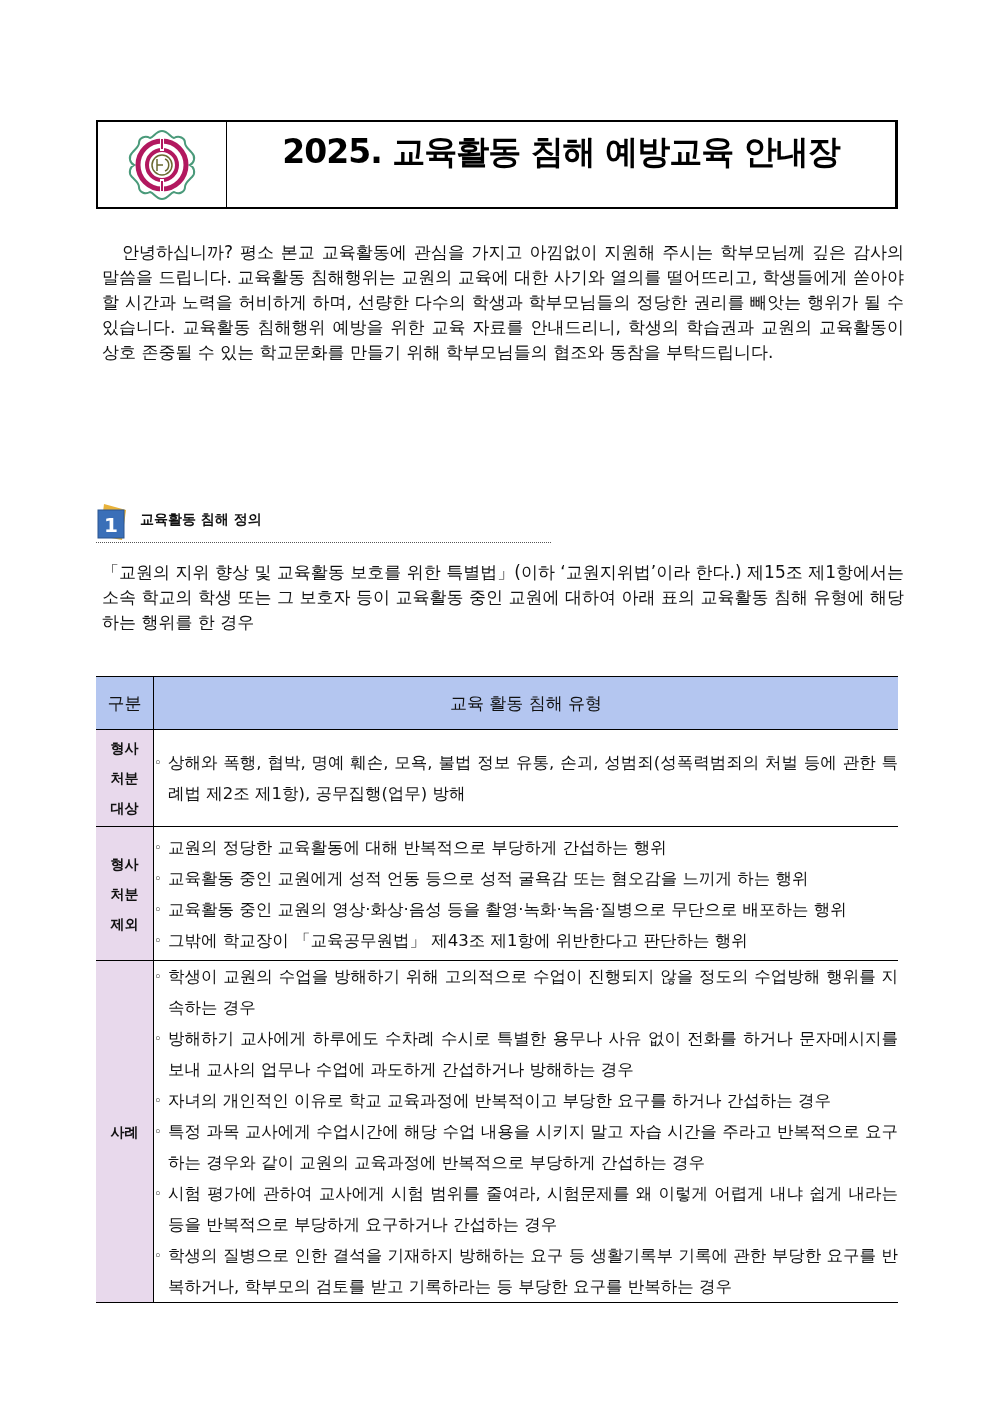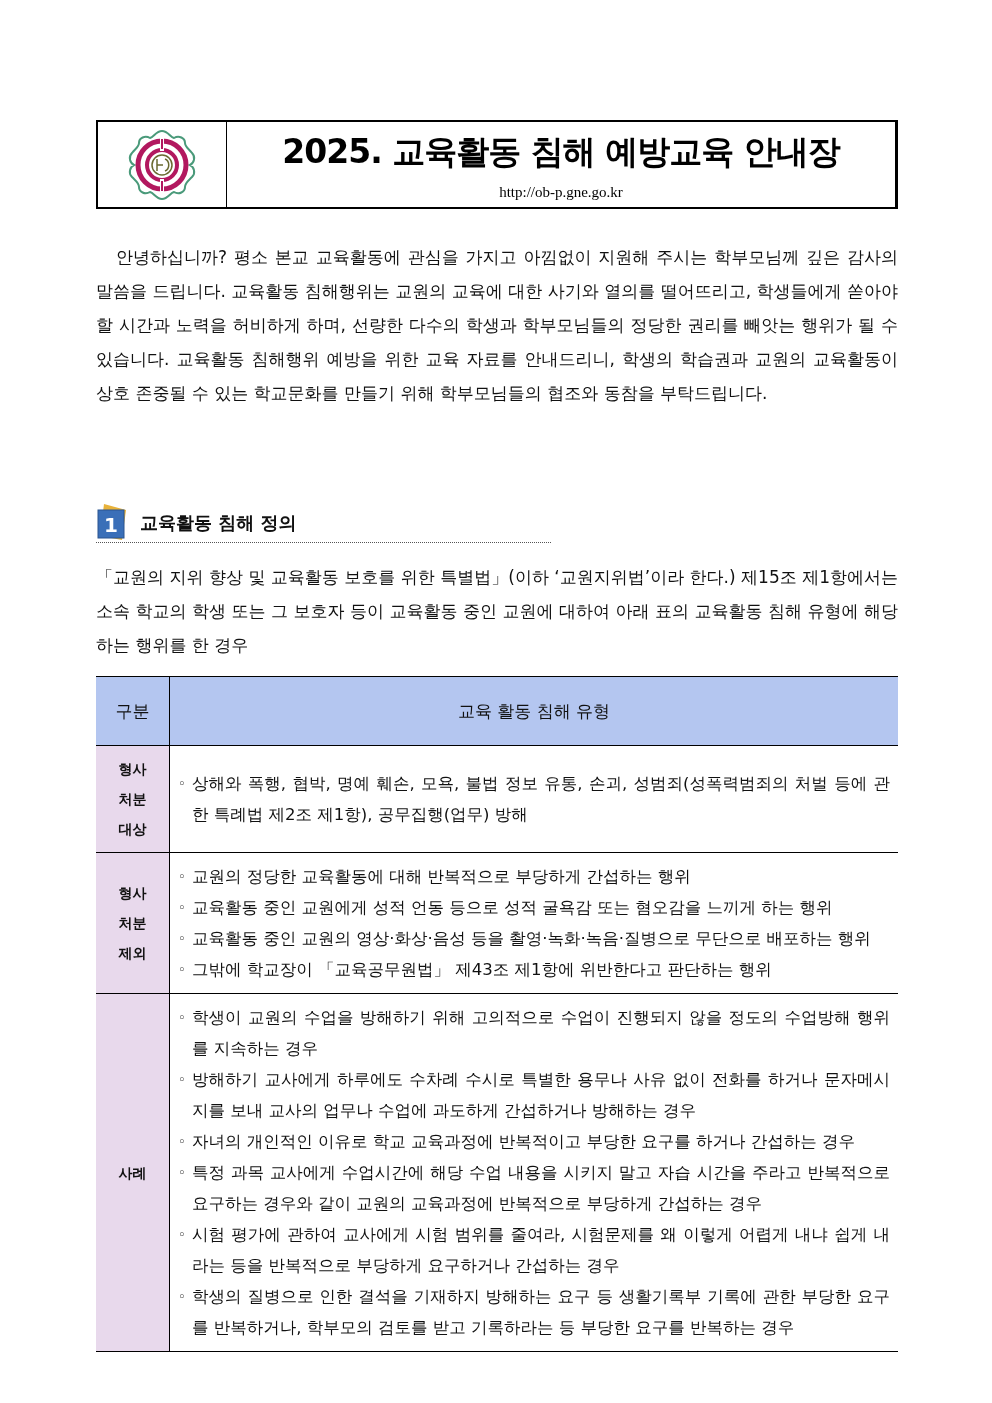--- a/index.html
+++ b/index.html
@@ -28,43 +28,43 @@
     position: absolute; left: 0; right: 0; top: 62px; text-align: center;
     font-family: "Liberation Serif", serif; font-size: 15px; color: #000;
   }
   .contact-cell {
     width: 140px; padding: 6px 0 0 4px; box-sizing: border-box;
     font-family: "DejaVu Sans Mono", monospace; font-size: 12.5px; line-height: 23px;
     color: #000; white-space: nowrap;
   }
   
   .para {
-    position: absolute; left: 96px; width: 802px;
-    font-size: 17px; line-height: 34px; color: #111;
+    position: absolute; left: 102px; width: 802px;
+    font-size: 17px; line-height: 25px; color: #111;
     text-align: justify; text-align-last: left;
   }
   .intro { top: 240px; text-indent: 20px; }
   .def { top: 560px; }
   
   .section {
     position: absolute; left: 96px; top: 500px; width: 455px; height: 42px;
     border-bottom: 1px dotted #555;
   }
   .sec-badge { position: absolute; left: 0; top: 2px; width: 34px; height: 40px; }
   .sec-title {
-    position: absolute; left: 44px; top: 11px; font-size: 18px; font-weight: bold; color: #111;
+    position: absolute; left: 44px; top: 11px; font-size: 14px; font-weight: bold; color: #111;
   }
   
   table.types {
     position: absolute; left: 96px; top: 676px; width: 802px;
     border-collapse: collapse; font-size: 16.5px; color: #111;
   }
   table.types th, table.types td {
     border-top: 1.5px solid #000; border-bottom: 1.5px solid #000;
-    border-left: none; border-right: none; padding: 8px;
+    border-left: none; border-right: none; padding: 0;
   }
   table.types th.col1, table.types td.col1 { border-right: 1px solid #000; }
   table.types th {
     background: #b4c6f0; height: 52px; font-weight: normal; font-size: 17px;
   }
   td.col1 {
     width: 57px; background: #e8d9ec; text-align: center; vertical-align: middle;
     font-size: 14px; font-weight: bold; line-height: 30px; color: #111;
   }
   td.col2 { padding: 4px 8px 6px 12px; vertical-align: middle; }
@@ -91,21 +91,20 @@
       <rect x="38" y="12" width="4" height="14" fill="#fff"></rect>
       <rect x="38" y="54" width="4" height="14" fill="#fff"></rect>
       <line x1="40" y1="14" x2="40" y2="24" stroke="#b2185f" stroke-width="2"></line>
       <line x1="40" y1="56" x2="40" y2="66" stroke="#b2185f" stroke-width="2"></line>
       <circle cx="40" cy="40" r="10" fill="#fff" stroke="#6a6a30" stroke-width="1.5"></circle>
       <path d="M35 34 L35 46 M35 40 L41 40 M43 34 C48 36 48 44 43 46" fill="none" stroke="#6a6a30" stroke-width="1.5"></path>
     </svg>
   </div>
   <div class="title-cell">
     <div class="title-text">2025. 교육활동 침해 예방교육 안내장</div>
-    <div class="url-text">http://ob-p.gne.go.kr</div>
   </div>
 </div>
 
 <div class="para intro">안녕하십니까? 평소 본교 교육활동에 관심을 가지고 아낌없이 지원해 주시는 학부모님께 깊은 감사의 말씀을 드립니다. 교육활동 침해행위는 교원의 교육에 대한 사기와 열의를 떨어뜨리고, 학생들에게 쏟아야 할 시간과 노력을 허비하게 하며, 선량한 다수의 학생과 학부모님들의 정당한 권리를 빼앗는 행위가 될 수 있습니다. 교육활동 침해행위 예방을 위한 교육 자료를 안내드리니, 학생의 학습권과 교원의 교육활동이 상호 존중될 수 있는 학교문화를 만들기 위해 학부모님들의 협조와 동참을 부탁드립니다.</div>
 
 <div class="section">
   <svg class="sec-badge" viewBox="0 0 34 40">
     <polygon points="8,2 30,8 26,38 4,34" fill="#e8b23a"></polygon>
     <rect x="2" y="8" width="26" height="28" fill="#3a6fb8" stroke="#2a558f" stroke-width="1"></rect>
     <text x="15" y="30" text-anchor="middle" font-family="DejaVu Sans, sans-serif" font-size="20" font-weight="bold" fill="#ffffff">1</text>

